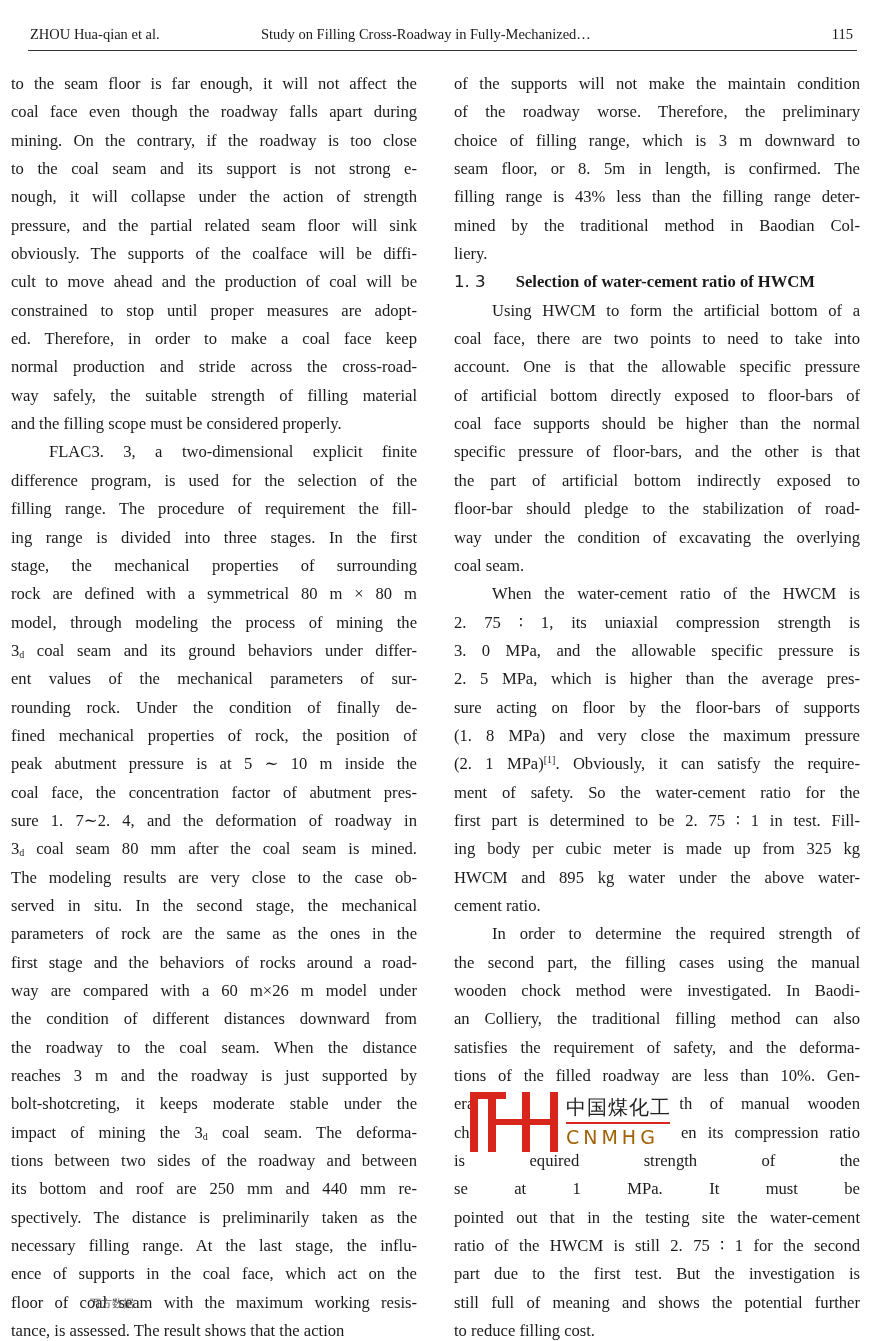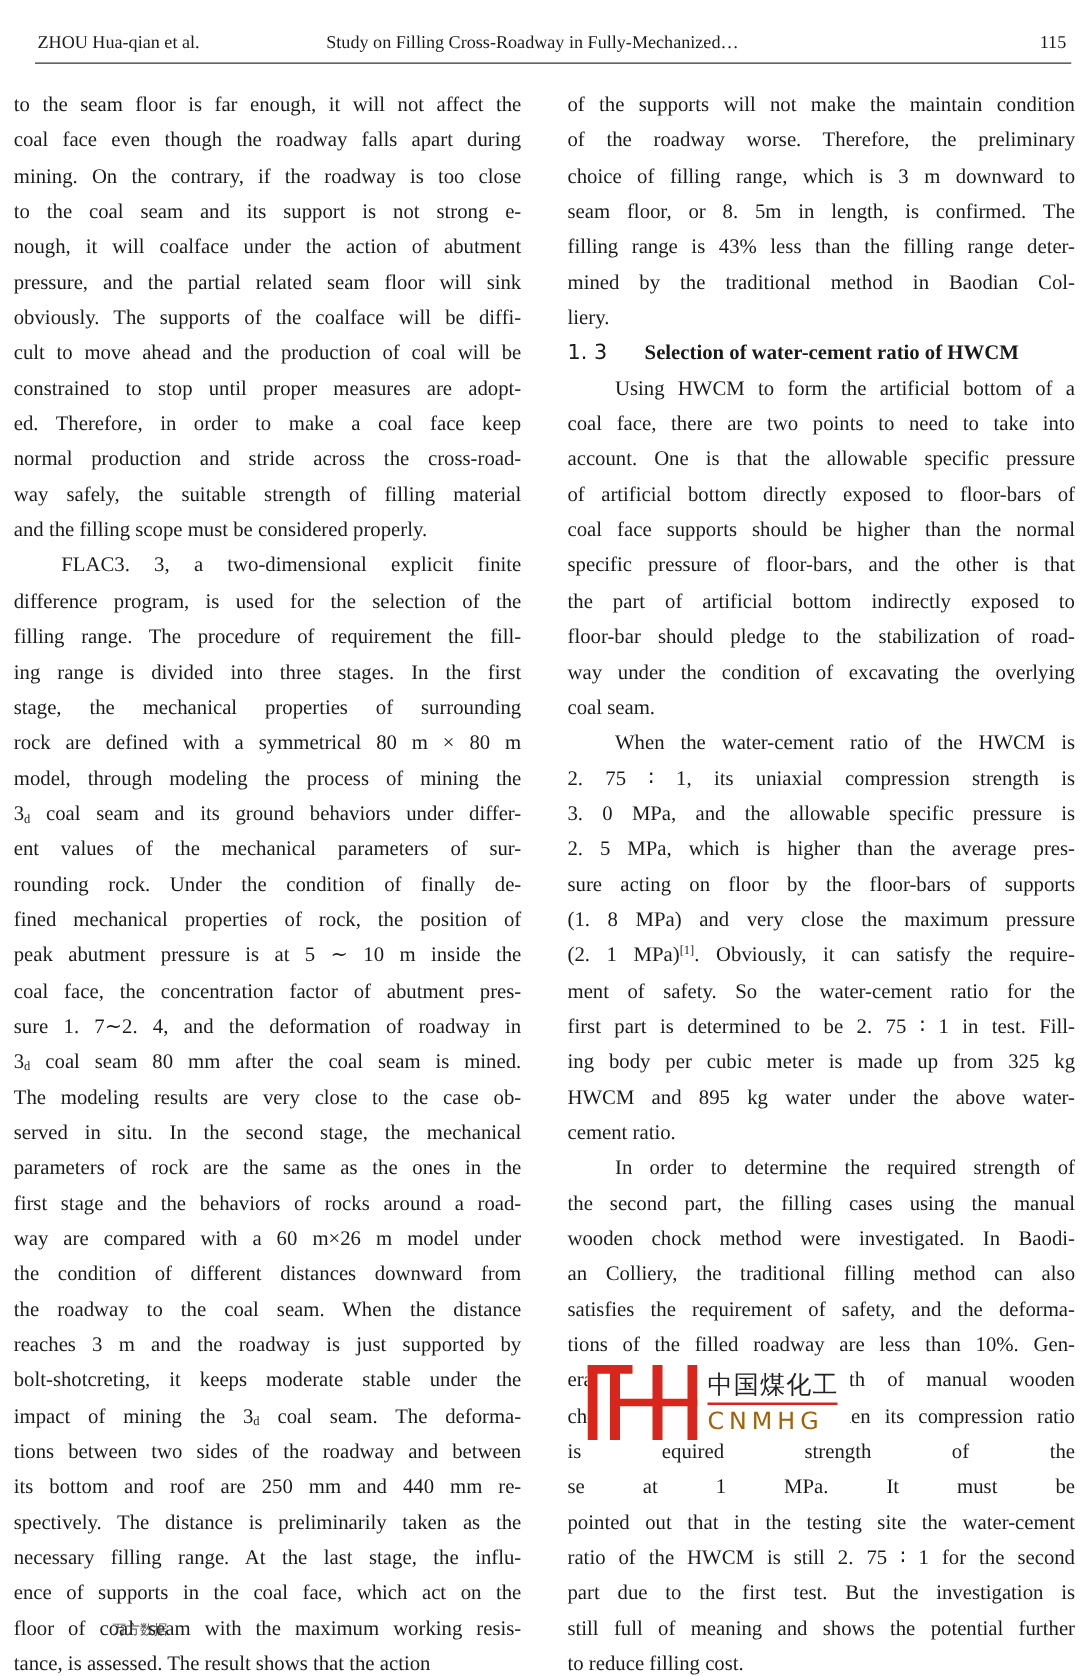--- a/index.html
+++ b/index.html
@@ -40,21 +40,21 @@
   <span class="author">ZHOU Hua-qian et al.</span>
   <span class="running-title">Study on Filling Cross-Roadway in Fully-Mechanized…</span>
   <span class="page-num">115</span>
 </div>
 
 <div class="col left" id="left-col">
     <span class="line">to the seam floor is far enough, it will not affect the</span>
     <span class="line">coal face even though the roadway falls apart during</span>
     <span class="line">mining.  On the contrary, if the roadway is too close</span>
     <span class="line">to the coal seam and its support is not strong e-</span>
-    <span class="line">nough, it will coalface under the action of abutment</span>
+    <span class="line">nough, it will collapse under the action of strength</span>
     <span class="line">pressure, and the partial related seam floor will sink</span>
     <span class="line">obviously.  The supports of the coalface will be diffi-</span>
     <span class="line">cult to move ahead and the production of coal will be</span>
     <span class="line">constrained to stop until proper measures are adopt-</span>
     <span class="line">ed.  Therefore, in order to make a coal face keep</span>
     <span class="line">normal production and stride across the cross-road-</span>
     <span class="line">way safely, the suitable strength of filling material</span>
     <span class="line last">and the filling scope must be considered properly.</span>
     <span class="line indent">FLAC3. 3, a two-dimensional explicit finite</span>
     <span class="line">difference program, is used for the selection of the</span>

